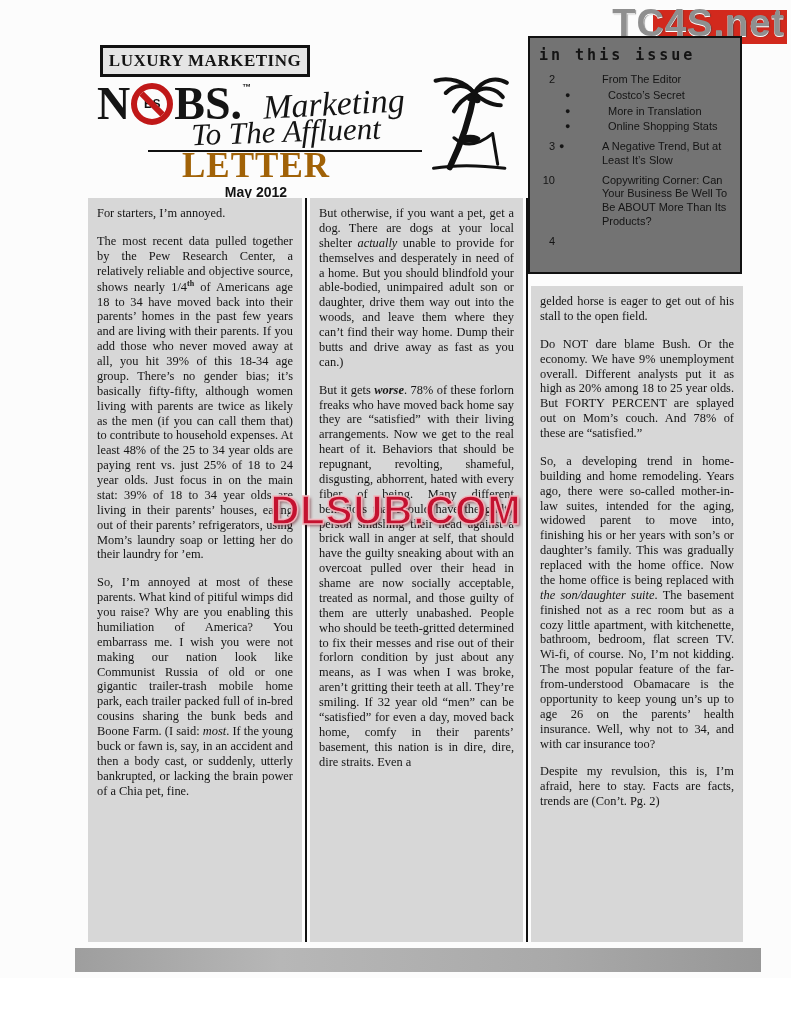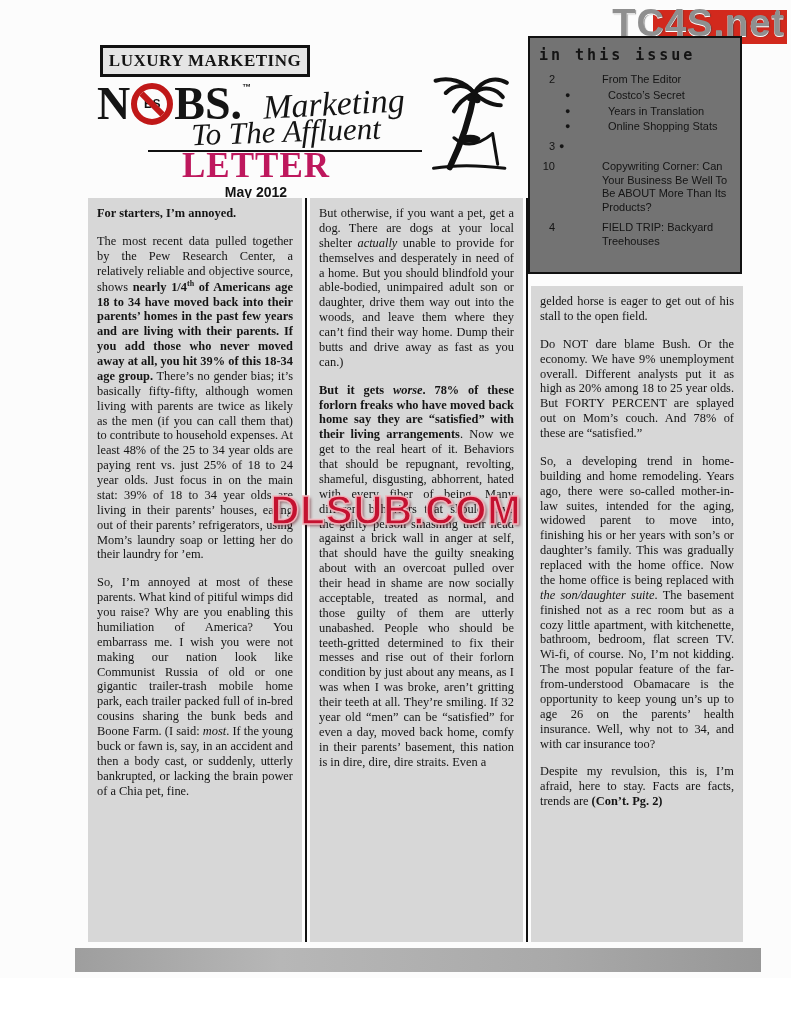--- a/index.html
+++ b/index.html
@@ -24,21 +24,21 @@
   .no-circle{position:relative;width:30px;height:30px;border:6px solid #c01818;border-radius:50%;
              margin:0 1px;display:flex;align-items:center;justify-content:center;overflow:hidden;}
   .no-inner{font-family:"Liberation Sans",sans-serif;font-weight:bold;font-size:12px;color:#111;}
   .no-slash{position:absolute;left:-5px;top:13px;width:42px;height:6px;background:#c01818;transform:rotate(45deg);}
   .brand-tm{font-family:"Liberation Sans",sans-serif;font-weight:bold;font-size:9px;align-self:flex-start;margin-top:4px;}
   .script1{font-family:"Liberation Serif",serif;font-style:italic;font-size:34px;margin-left:12px;transform:rotate(-3deg);}
   .script2{position:absolute;left:150px;top:114px;width:272px;text-align:center;
            font-family:"Liberation Serif",serif;font-style:italic;font-size:31px;transform:rotate(-2deg);}
   .flourish{position:absolute;left:148px;top:150px;width:274px;height:2px;background:#111;}
   .letter-title{position:absolute;left:95px;top:146px;width:322px;text-align:center;
-                font-family:"Liberation Serif",serif;font-weight:bold;font-size:35px;letter-spacing:1px;color:#be185d;}
+                font-family:"Liberation Serif",serif;font-weight:bold;font-size:35px;letter-spacing:1px;color:#a16207;}
   .issue-date{position:absolute;left:95px;top:184px;width:322px;text-align:center;
               font-family:"Liberation Sans",sans-serif;font-weight:bold;font-size:14px;}
 
   .palm{position:absolute;left:403px;top:70px;width:112px;height:108px;}
 
   
   .issue-box{position:absolute;left:528px;top:36px;width:214px;height:238px;border:2.5px solid #111;
              background:#737373;padding:8px 9px;box-sizing:border-box;z-index:3;}
   .issue-title{font-family:"DejaVu Sans Mono",monospace;font-weight:600;font-size:15px;letter-spacing:3px;margin-bottom:9px;}
   .issue-row{display:flex;font-family:"Liberation Sans",sans-serif;font-size:11px;line-height:1.25;margin-bottom:2px;}
@@ -52,21 +52,21 @@
   
   .body-cols{position:absolute;left:88px;top:198px;width:655px;height:744px;}
   .rule{position:absolute;top:0;bottom:0;width:2px;background:#111;z-index:2;}
   .rule1{left:217px}.rule2{left:438px}
   .col{position:absolute;top:0;bottom:0;background:#d7d7d7;padding:8px 9px;box-sizing:border-box;overflow:hidden;
        font-size:12.4px;line-height:1.2;}
   .col1{left:0;width:214px}
   .col2{left:222px;width:213px}
   .col3{left:443px;width:212px;top:88px}
   .para{margin:0 0 13px;text-align:justify;hyphens:auto;-webkit-hyphens:auto;}
-  .seg-b{font-weight:bold}
+  .seg-b{font-weight:normal}
   .seg-i{font-style:italic}
   .seg-bi{font-weight:bold;font-style:italic}
   .seg-bsup{font-weight:bold;font-size:8px;vertical-align:super}
 
   
   .watermark{position:absolute;left:246px;top:484px;width:300px;height:52px;z-index:6;
              display:flex;align-items:center;justify-content:center;
              font-family:"Liberation Sans",sans-serif;font-weight:bold;font-size:40px;letter-spacing:1px;
              color:#c41230;-webkit-text-stroke:1.5px #efb3ba;
              text-shadow:0 0 2px #fff,2px 2px 3px rgba(90,0,15,.55);}
@@ -136,40 +136,40 @@
           <span class="issue-text">From The Editor</span>
         </div>
         <div class="issue-row indent">
           <span class="issue-page"></span>
           <span class="issue-bullet">●</span>
           <span class="issue-text">Costco’s Secret</span>
         </div>
         <div class="issue-row indent">
           <span class="issue-page"></span>
           <span class="issue-bullet">●</span>
-          <span class="issue-text">Years in Translation</span>
+          <span class="issue-text">More in Translation</span>
         </div>
         <div class="issue-row indent">
           <span class="issue-page"></span>
           <span class="issue-bullet">●</span>
           <span class="issue-text">Online Shopping Stats</span>
         </div>
         <div class="issue-row haspage">
           <span class="issue-page">3</span>
           <span class="issue-bullet">●</span>
+          <span class="issue-text">A Negative Trend, But at Least It’s Slow</span>
         </div>
         <div class="issue-row haspage">
           <span class="issue-page">10</span>
           <span class="issue-bullet"></span>
           <span class="issue-text">Copywriting Corner: Can Your Business Be Well To Be ABOUT More Than Its Products?</span>
         </div>
         <div class="issue-row haspage">
           <span class="issue-page">4</span>
           <span class="issue-bullet"></span>
-          <span class="issue-text">FIELD TRIP: Backyard Treehouses</span>
         </div>
       </div>
   </div>
 
   <div class="body-cols">
     <div class="rule rule1"></div>
     <div class="rule rule2"></div>
     <div class="col col1">
         <p class="para"><span class="seg-b">For starters, I’m annoyed.</span></p>
         <p class="para"><span class="seg-n">The most recent data pulled together by the Pew Research Center, a relatively reliable and objective source, shows </span><span class="seg-b">nearly 1/4</span><span class="seg-bsup">th</span><span class="seg-b"> of Americans age 18 to 34 have moved back into their parents’ homes in the past few years and are living with their parents. If you add those who never moved away at all, you hit 39% of this 18-34 age group.</span><span class="seg-n"> There’s no gender bias; it’s basically fifty-fifty, although women living with parents are twice as likely as the men (if you can call them that) to contribute to household expenses.  At least 48% of the 25 to 34 year olds are paying rent vs. just 25% of 18 to 24 year olds. Just focus in on the main stat: 39% of 18 to 34 year olds are living in their parents’ houses, eating out of their parents’ refrigerators, using Mom’s laundry soap or letting her do their laundry for ’em.</span></p>

